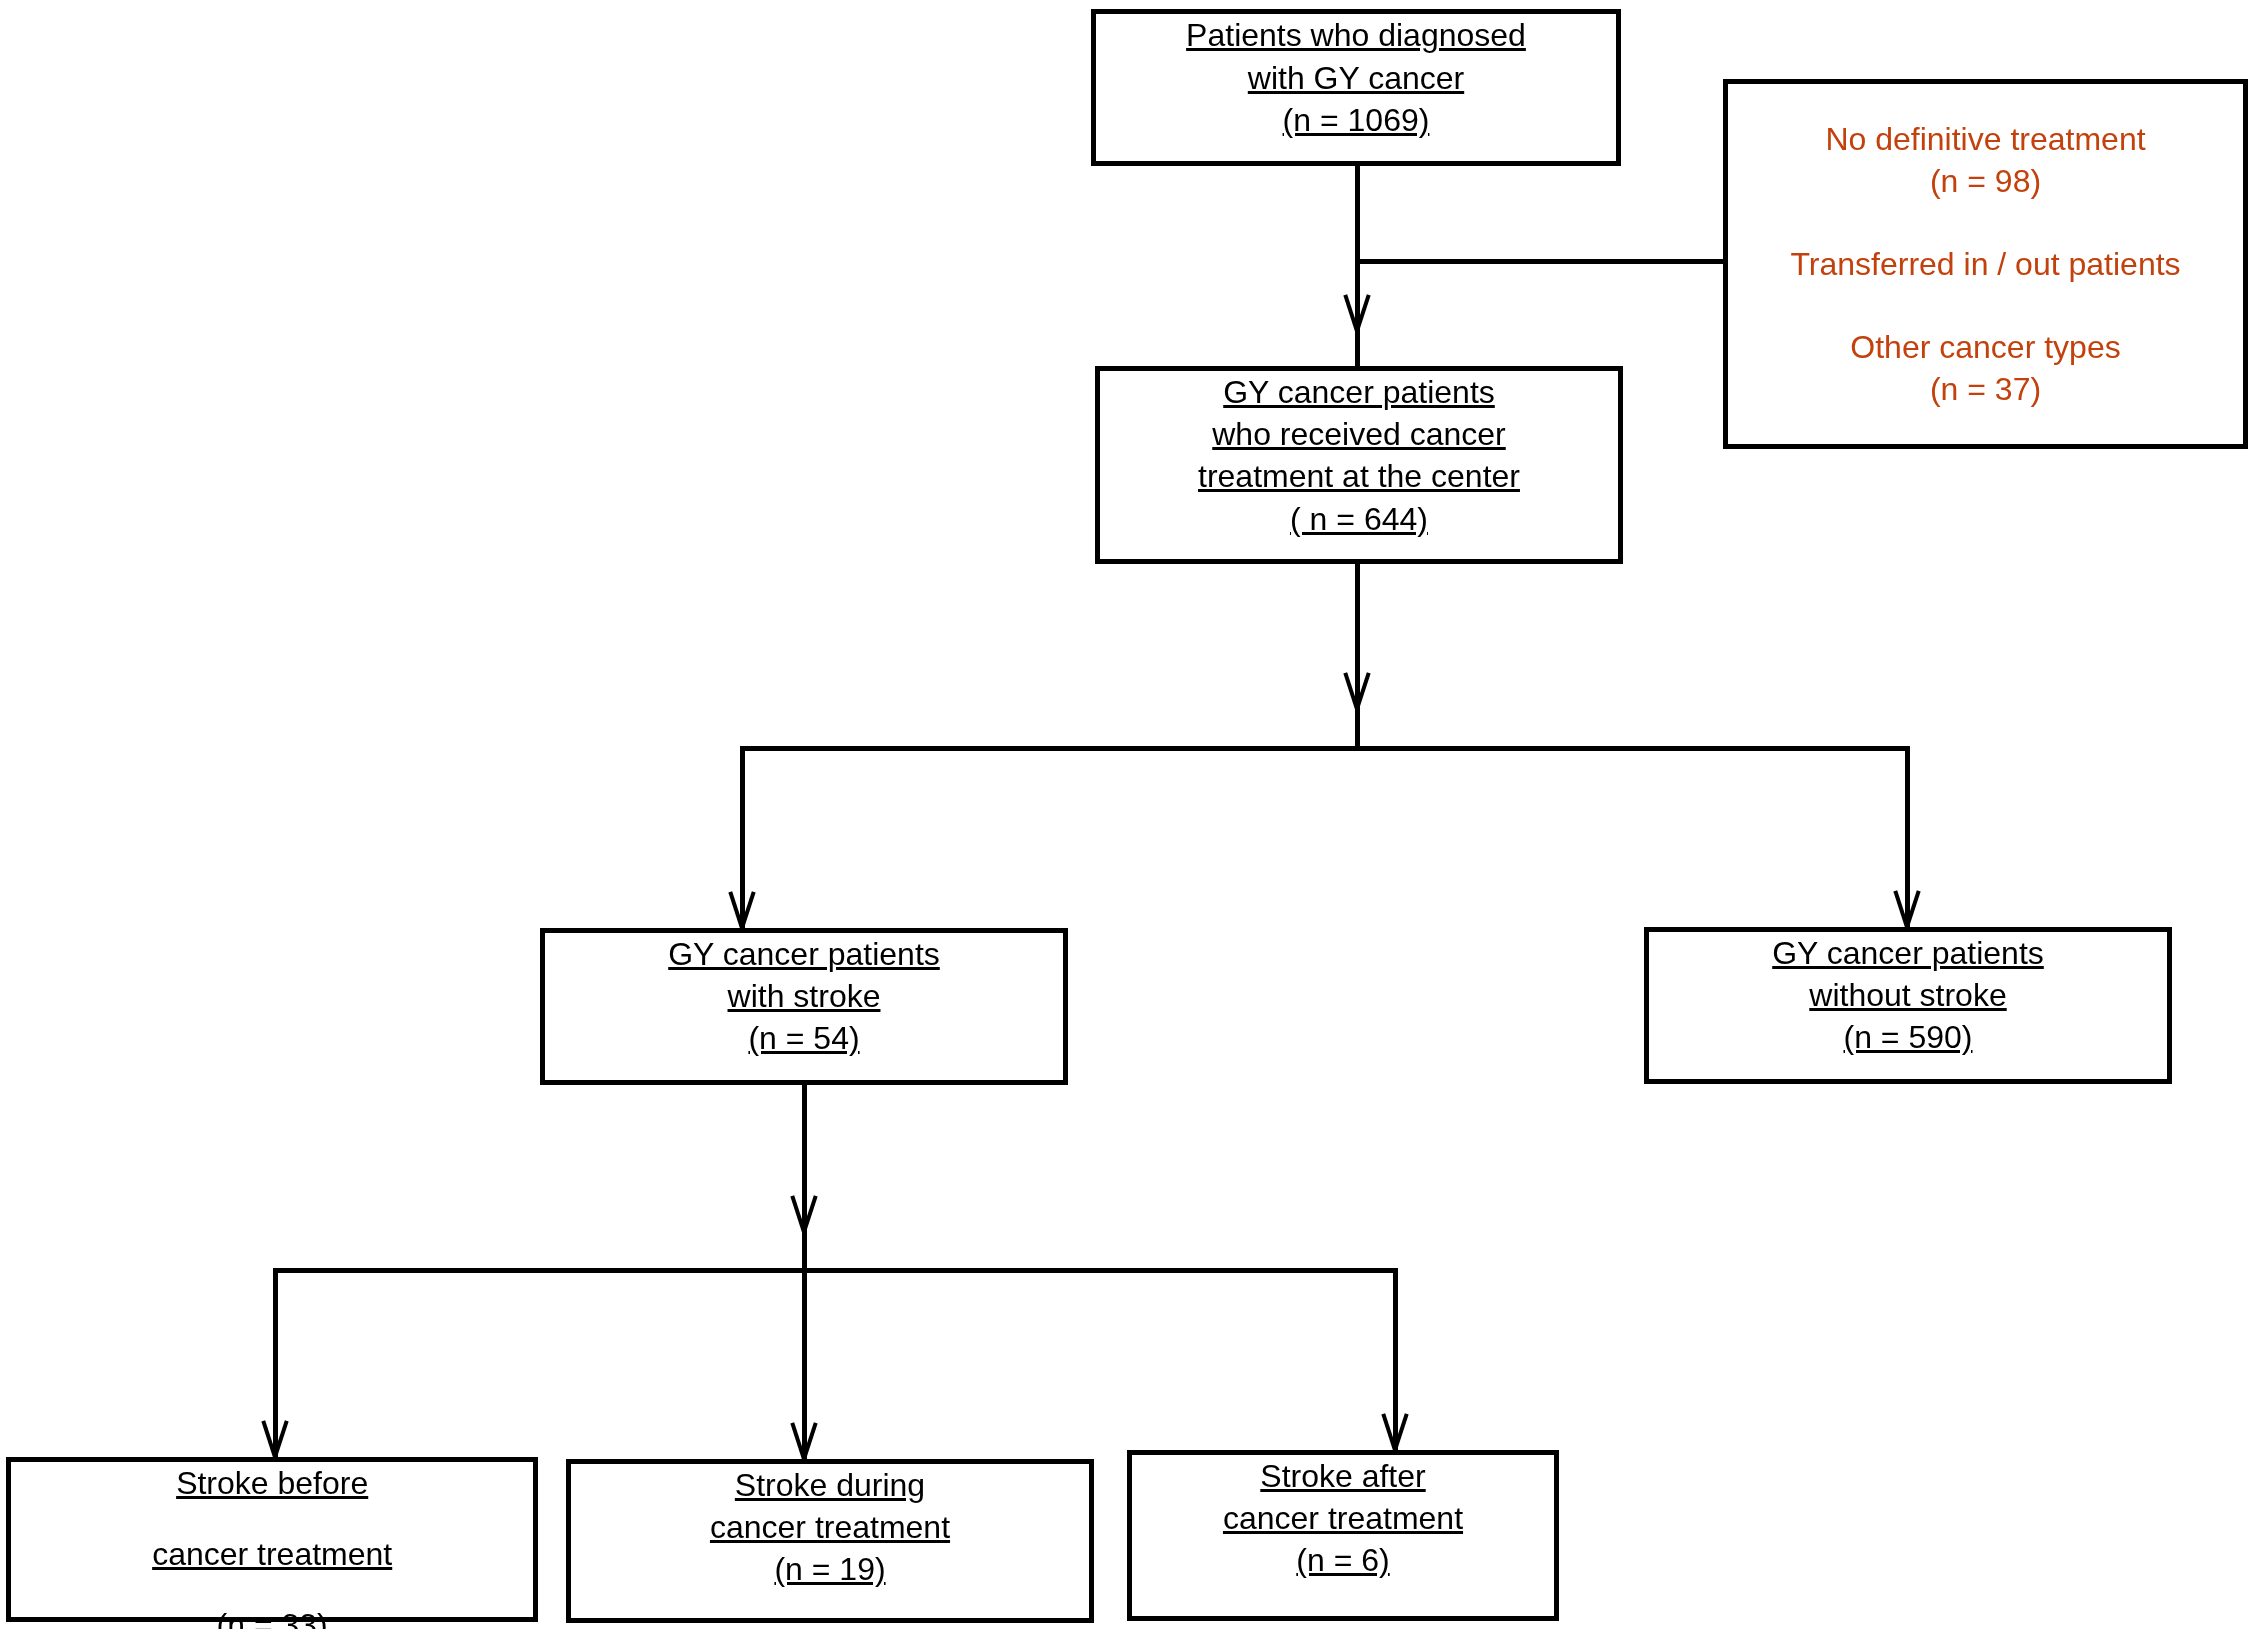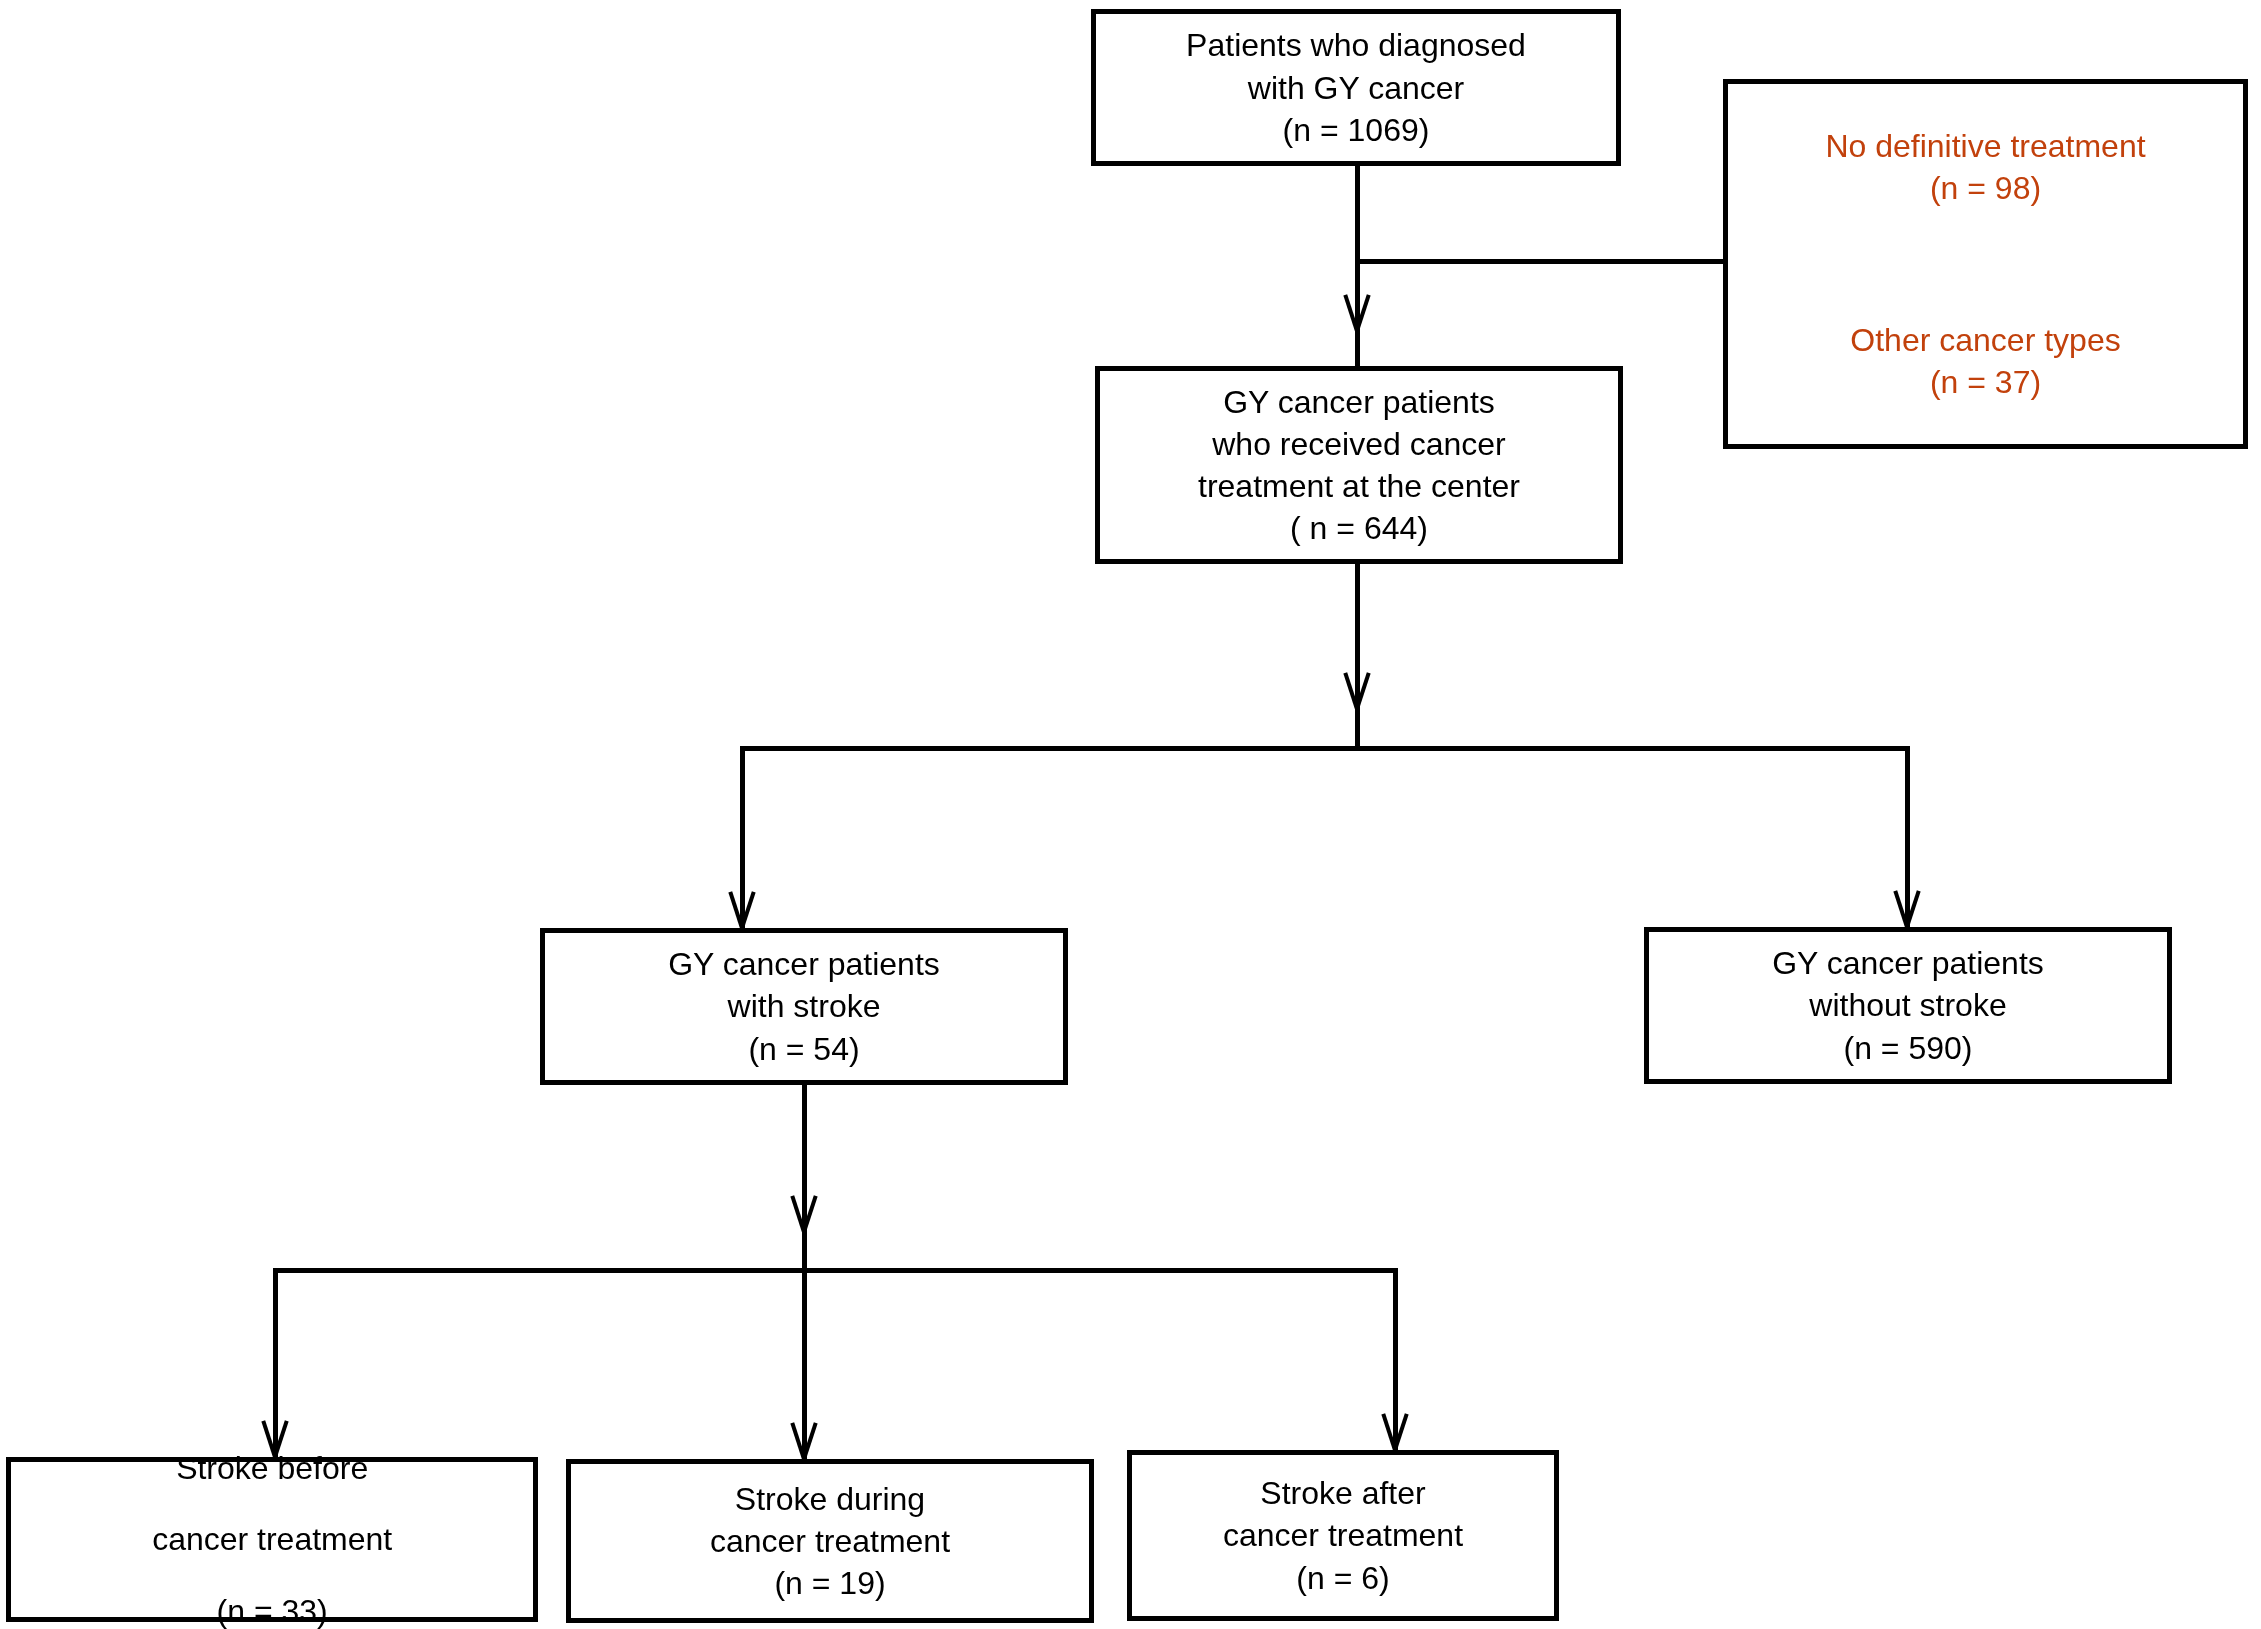--- a/index.html
+++ b/index.html
@@ -16,26 +16,26 @@
     overflow: hidden;
   }
   .node {
     position: absolute;
     box-sizing: border-box;
     border: 5.7px solid #000000;
     background: #ffffff;
     display: flex;
     flex-direction: column;
     align-items: center;
-    justify-content: center;
     text-align: center;
     color: #000000;
     font-size: 32px;
     line-height: 1.32;
     z-index: 3;
+    text-decoration: underline;
   }
   .node .ln { display: block; white-space: pre; }
   .excl-group {
     position: absolute;
     box-sizing: border-box;
     border: 5.7px solid #000000;
     background: #ffffff;
     display: flex;
     flex-direction: column;
     align-items: center;
@@ -145,20 +145,21 @@
     <span class="ln">with GY cancer</span>
     <span class="ln">(n = 1069)</span>
   </div>
 
   <div class="excl-group" style="left:1723px; top:79px; width:525px; height:370px;">
     <span class="excl-item">
       <span class="ln">No definitive treatment</span>
       <span class="ln">(n = 98)</span>
     </span>
     <span class="excl-item">
+      <span class="ln">Transferred in / out patients</span>
     </span>
     <span class="excl-item">
       <span class="ln">Other cancer types</span>
       <span class="ln">(n = 37)</span>
     </span>
   </div>
 
   <div class="node" style="left:1095px; top:366px; width:528px; height:198px;">
     <span class="ln">GY cancer patients</span>
     <span class="ln">who received cancer</span>

